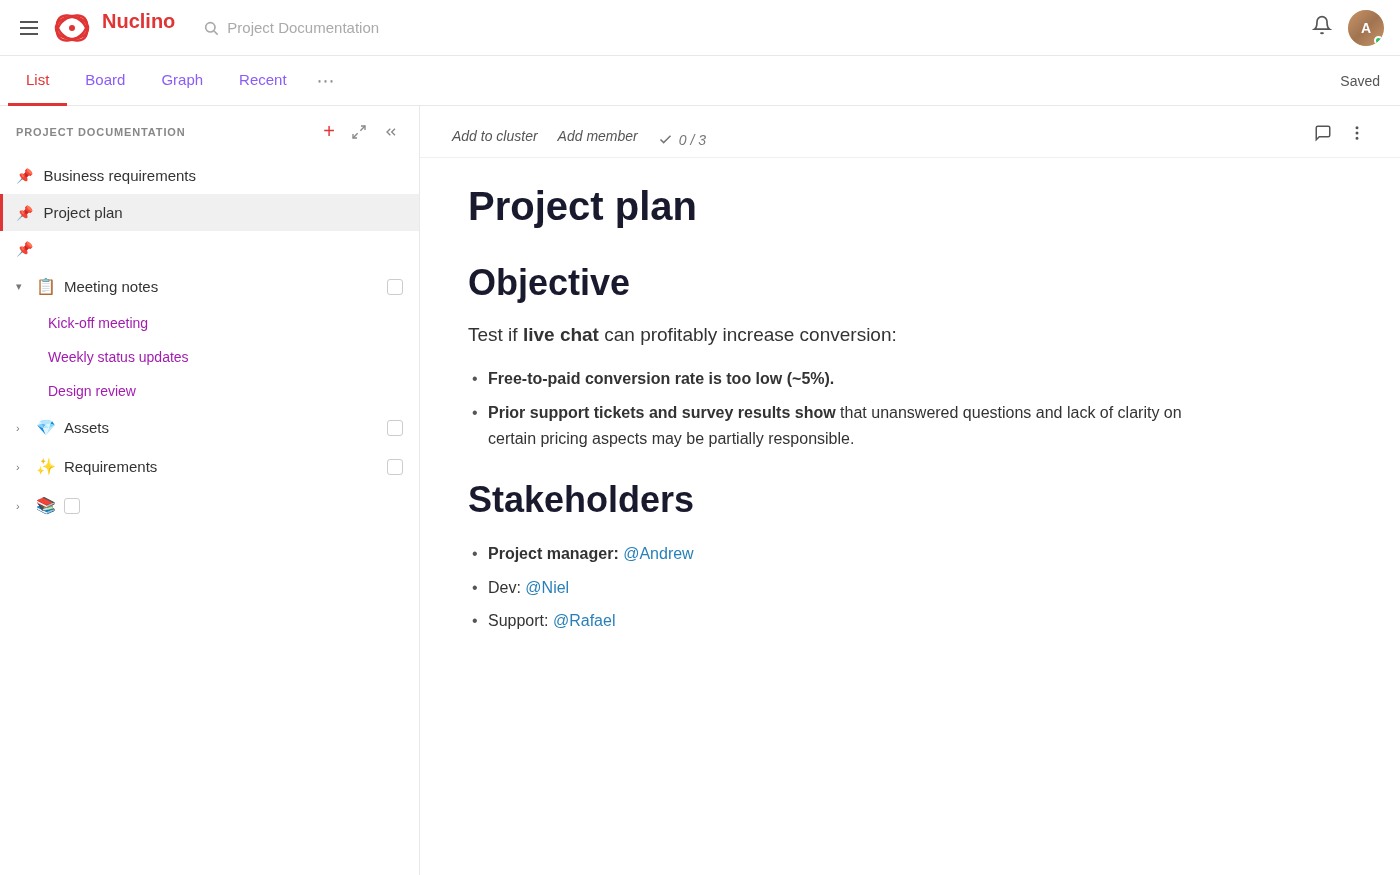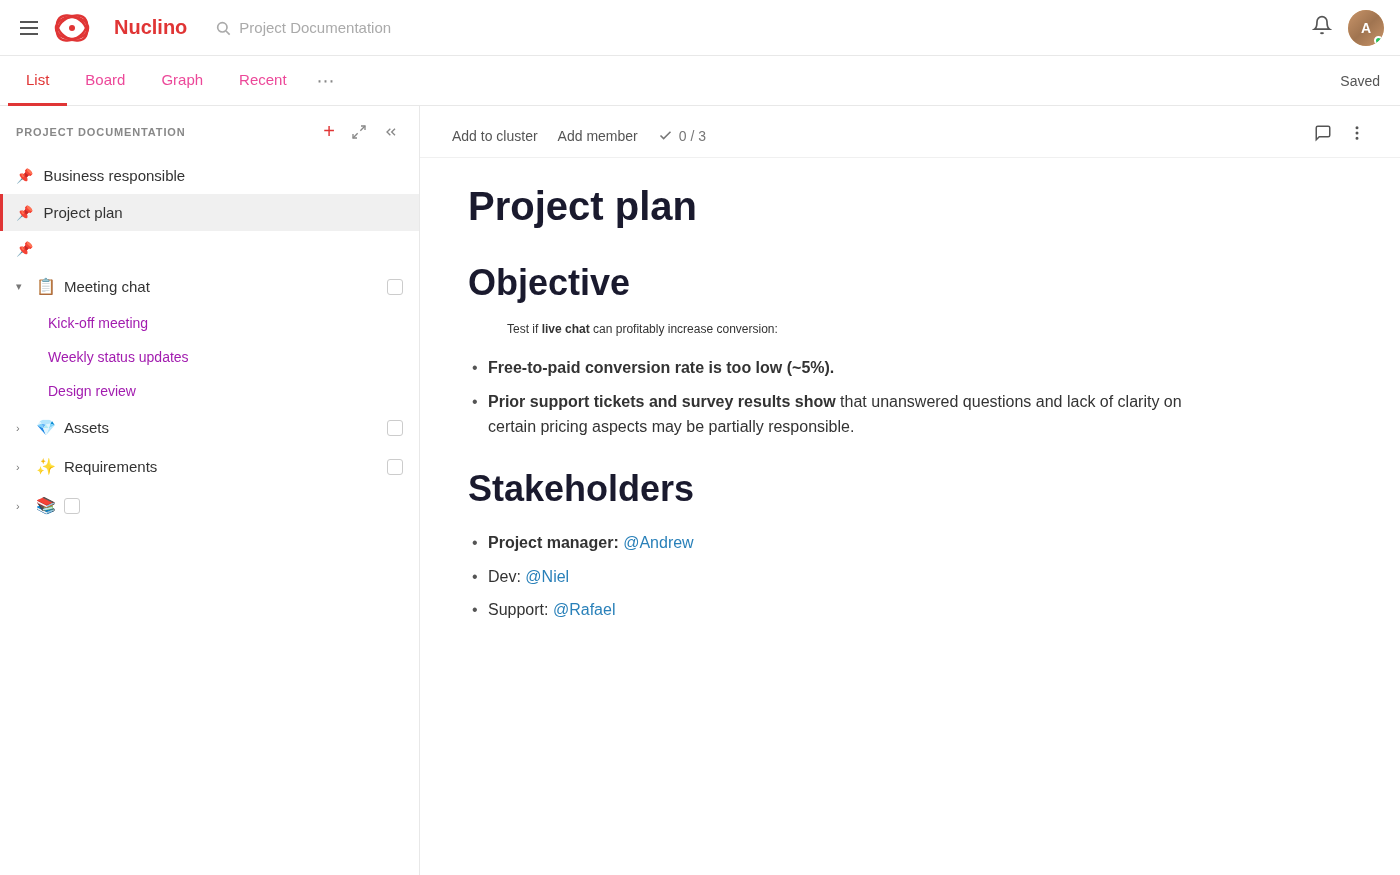--- a/index.html
+++ b/index.html
@@ -12,21 +12,21 @@
       height: 56px;
       padding: 0 16px;
       border-bottom: 1px solid #e8e8e8;
       gap: 12px;
     }
     .hamburger {
       display: flex; flex-direction: column; gap: 4px; cursor: pointer; padding: 4px;
     }
     .hamburger span { width: 18px; height: 2px; background: #555; display: block; }
     .logo-area {
-      display: flex; align-items: center; gap: 24px; text-decoration: none;
+      display: flex; gap: 12px; text-decoration: none;
     }
     .logo-icon {
       width: 36px; height: 36px;
     }
     .logo-text {
       font-size: 20px; font-weight: 700; color: #e03535;
     }
     .search-area {
       display: flex; align-items: center; gap: 8px;
       margin-left: 16px; color: #aaa; font-size: 15px; cursor: pointer;
@@ -50,21 +50,21 @@
     }
 
     
     .tabs-bar {
       display: flex; align-items: center; height: 50px;
       padding: 0 0 0 8px; border-bottom: 1px solid #e8e8e8;
       gap: 0;
     }
     .tab {
       padding: 0 18px; height: 50px; display: flex; align-items: center;
-      font-size: 15px; color: #ec4899; cursor: pointer; position: relative; border-bottom: 3px solid transparent;
+      font-size: 15px; color: #8b5cf6; cursor: pointer; position: relative; border-bottom: 3px solid transparent;
     }
     .tab.active {
       color: #e03535; border-bottom: 3px solid #e03535; font-weight: 500;
     }
     .tabs-more {
       padding: 0 12px; cursor: pointer; color: #888; font-size: 18px; display: flex; align-items: center; height: 50px;
     }
     .tabs-saved {
       margin-left: auto; margin-right: 20px; color: #555; font-size: 14px;
     }
@@ -135,21 +135,21 @@
     .content-area {
       flex: 1;
       overflow-y: auto;
       padding: 0;
     }
     .content-toolbar {
       display: flex; align-items: center; padding: 16px 32px 8px;
       gap: 20px; border-bottom: 1px solid #f0f0f0;
       justify-content: space-between;
     }
-    .toolbar-left { display: flex; align-items: center; gap: 20px; }
+    .toolbar-left { display: flex; align-items: flex-end; gap: 20px; font-style: italic; }
     .toolbar-btn {
       font-size: 14px; color: #555; cursor: pointer; padding: 4px 0;
     }
     .checkmark-count { display: flex; align-items: center; gap: 6px; font-size: 14px; color: #777; }
     .toolbar-right { display: flex; gap: 12px; align-items: center; }
     .toolbar-icon-btn {
       color: #555; cursor: pointer; font-size: 18px; padding: 2px;
     }
 
     
@@ -157,21 +157,21 @@
       padding: 24px 48px 60px;
       max-width: 860px;
     }
     .doc-title {
       font-size: 40px; font-weight: 700; color: #1a1a2e; margin-bottom: 32px; line-height: 1.2;
     }
     .doc-h2 {
       font-size: 36px; font-weight: 700; color: #1a1a2e; margin-bottom: 16px; margin-top: 8px;
     }
     .doc-p {
-      font-size: 12px; color: #333; margin-bottom: 12px; line-height: 1.6; margin-left: 39px;
+      font-size: 19px; color: #333; margin-bottom: 12px; line-height: 1.6;
     }
     .doc-ul { margin: 8px 0 24px 0; padding: 0; list-style: none; }
     .doc-ul li {
       font-size: 16px; color: #333; line-height: 1.6; padding: 4px 0 4px 20px;
       position: relative;
     }
     .doc-ul li::before {
       content: '•'; position: absolute; left: 4px; color: #555;
     }
     .doc-link { color: #2980b9; cursor: pointer; }
@@ -260,36 +260,36 @@
           <svg width="16" height="16" viewBox="0 0 24 24" fill="none" stroke="#888" stroke-width="2">
             <polyline points="11 17 6 12 11 7"></polyline>
               <polyline points="18 17 13 12 18 7"></polyline>
           </svg>
         </span>
       </div>
     </div>
 
     <div class="sidebar-item">
       <span class="pin-icon">📌</span>
-      <span class="item-label">Business responsible</span>
+      <span class="item-label">Business requirements</span>
     </div>
 
     <div class="sidebar-item active">
       <span class="pin-icon">📌</span>
       <span class="item-label">Project plan</span>
     </div>
 
     <div class="sidebar-item">
       <span class="pin-icon">📌</span>
     </div>
 
     <div class="folder-item">
       <span class="chevron">▾</span>
       <span class="folder-emoji">📋</span>
-      <span class="folder-label">Meeting chat</span>
+      <span class="folder-label">Meeting notes</span>
       <div class="folder-checkbox"></div>
     </div>
     <div class="sub-item">
       <span>Kick-off meeting</span>
     </div>
     <div class="sub-item">
       <span>Weekly status updates</span>
     </div>
     <div class="sub-item">
       <span>Design review</span>

